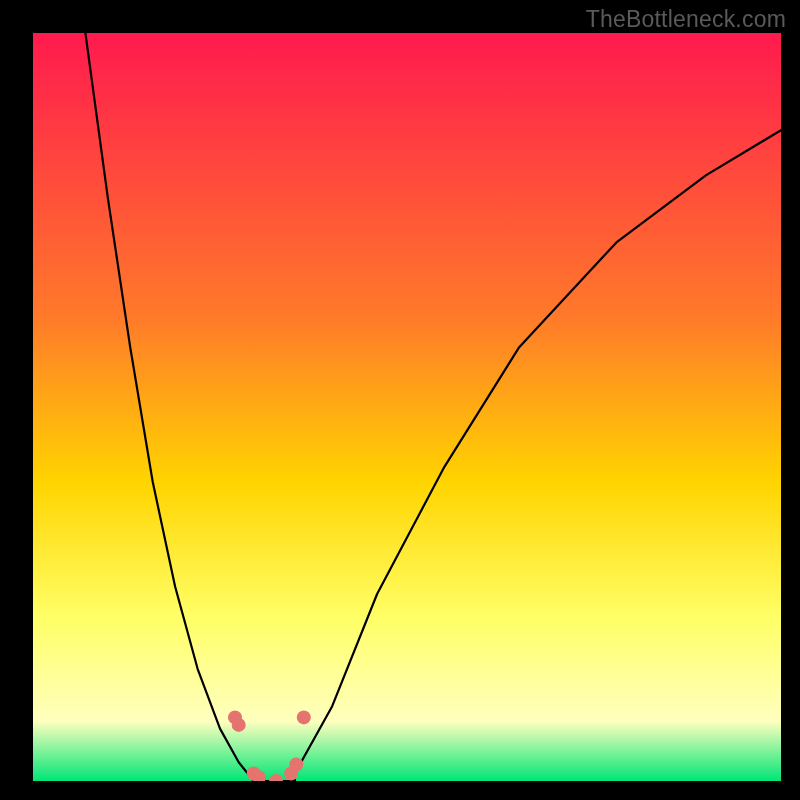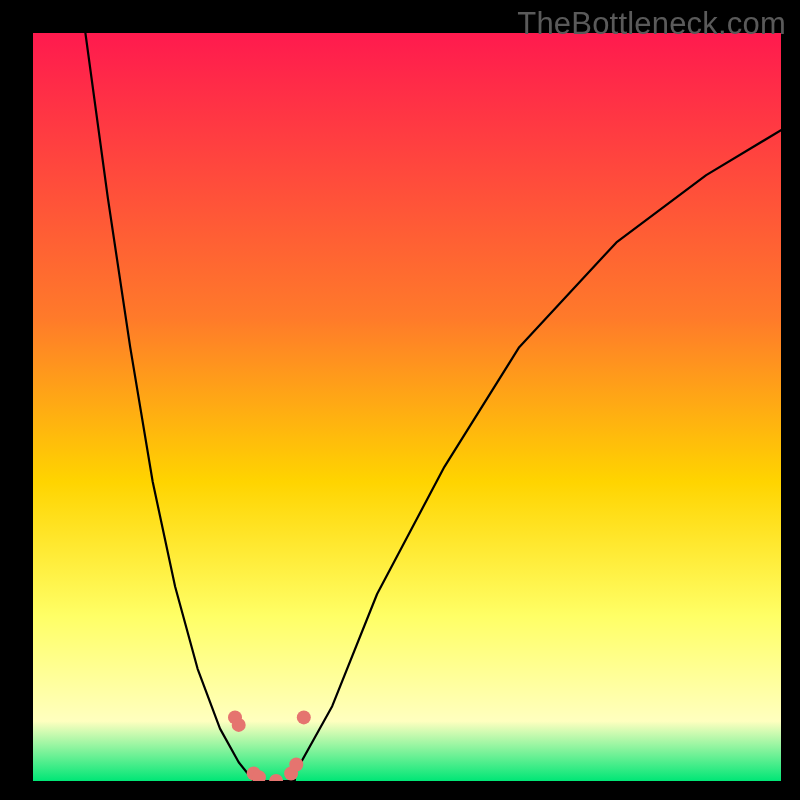--- a/index.html
+++ b/index.html
@@ -27,21 +27,21 @@
   }
   .plot svg {
     display: block;
     width: 748px;
     height: 748px;
   }
   .watermark {
     position: absolute;
     top: 6px;
     right: 14px;
-    font-size: 31px;
+    font-size: 23px;
     font-weight: 500;
     color: #5a5a5a;
     letter-spacing: 0.2px;
   }
 </style>
 </head>
 <body>
 
 <div class="frame">
   <div class="plot">

